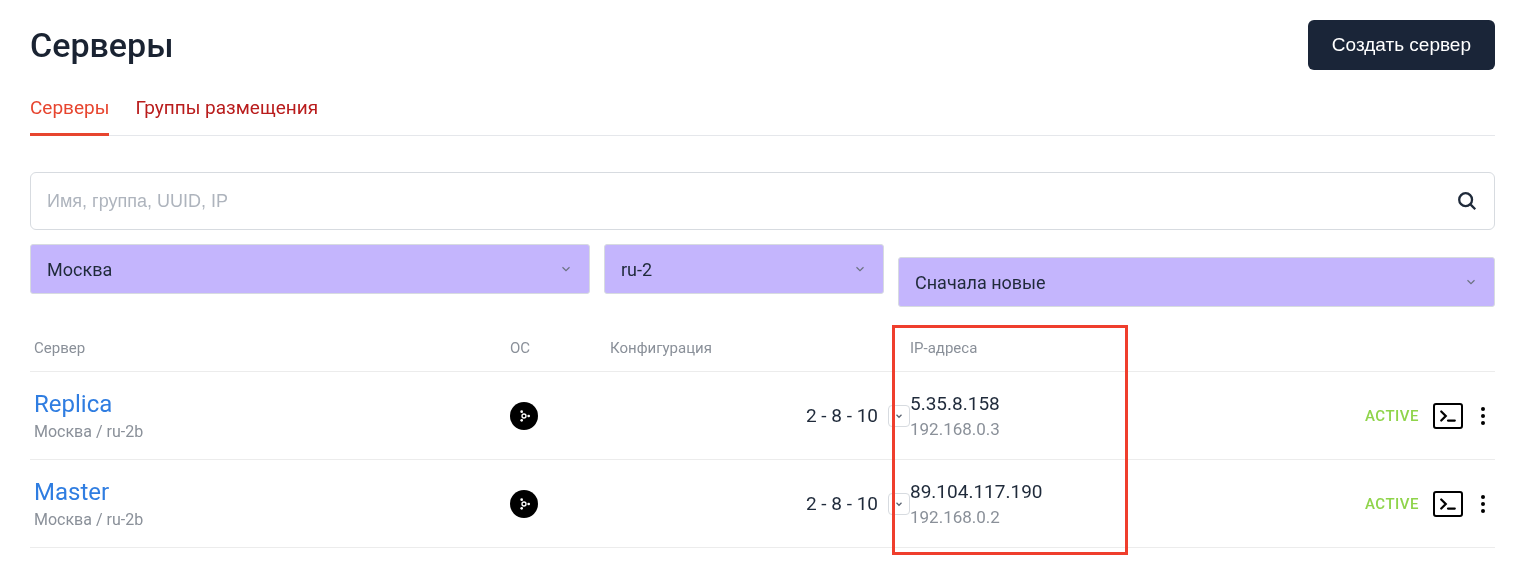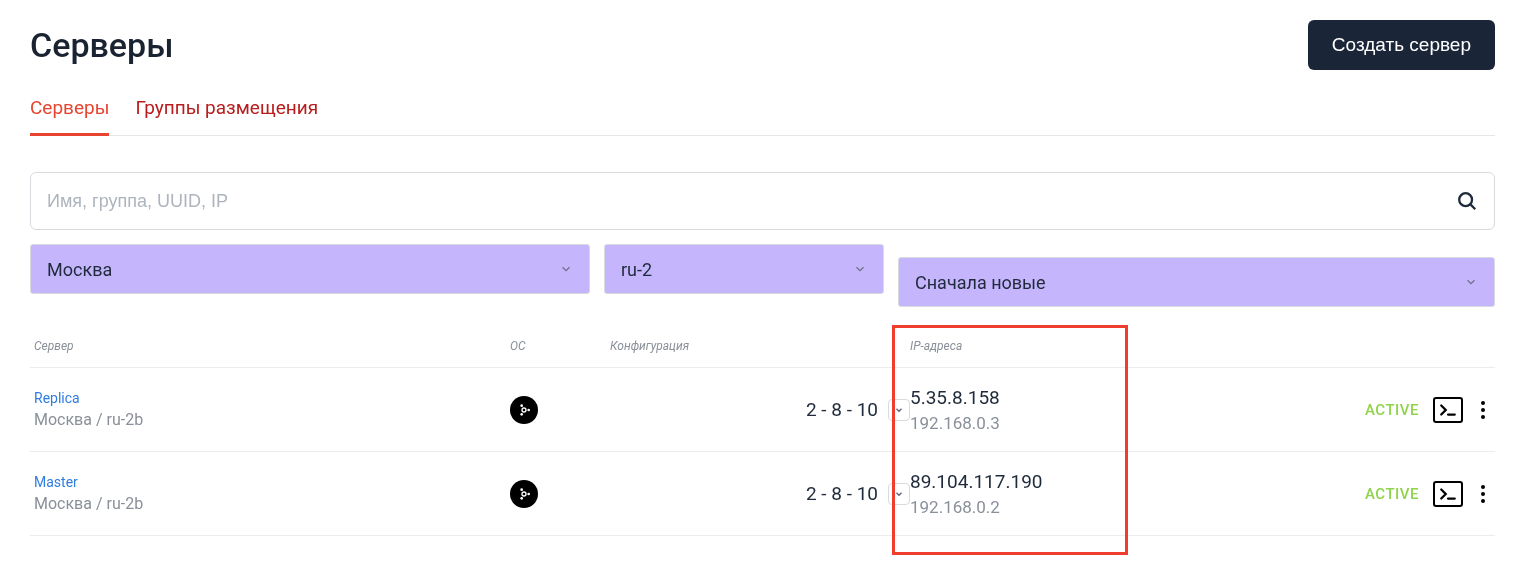--- a/index.html
+++ b/index.html
@@ -84,39 +84,38 @@
     cursor: pointer;
     background: #c4b5fd;
   }
   .sel-a { flex: 0 0 560px; }
   .sel-b { flex: 0 0 280px; }
   .sel-c { flex: 1; margin-top: 13px; }
   .chev { width: 14px; height: 14px; color:#6b7280;}
   .table-head {
     display: flex;
     align-items: flex-start;
-    font-size: 12px;
+    font-size: 15px;
     color: #8a9099;
     padding: 10px 0 14px 0;
     border-bottom: 1px solid #ececec;
-    font-style: italic;
   }
   .col-server { flex: 0 0 480px; padding-left: 4px;}
   .col-os     { flex: 0 0 100px; }
   .col-conf   { flex: 0 0 300px; }
   .col-ip     { flex: 0 0 260px; }
   .col-status { flex: 0 0 90px; text-align: right; }
   .col-actions{ flex: 1; display:flex; justify-content:flex-end; align-items:center; gap:14px; padding-right:6px;}
   .row {
     display: flex;
     align-items: center;
     padding: 18px 0;
     border-bottom: 1px solid #ececec;
   }
-  .srv-name { color: #2f7de1; font-size: 14px; cursor: pointer; }
+  .srv-name { color: #2f7de1; font-size: 24px; cursor: pointer; }
   .srv-sub  { color: #8a9099; font-size: 16px; margin-top: 4px; }
   .os-badge {
     width: 28px; height: 28px;
     background: #000; border-radius: 50%;
     display: flex; align-items: center; justify-content: center;
   }
   .conf-cell { display:flex; align-items:center; gap:10px; font-size:19px; color:#1f2a3a;justify-content:flex-end;}
   .conf-chip {
     width:22px;height:22px;border:1px solid #d7dbe0;border-radius:4px;
     display:flex;align-items:center;justify-content:center;cursor:pointer;

